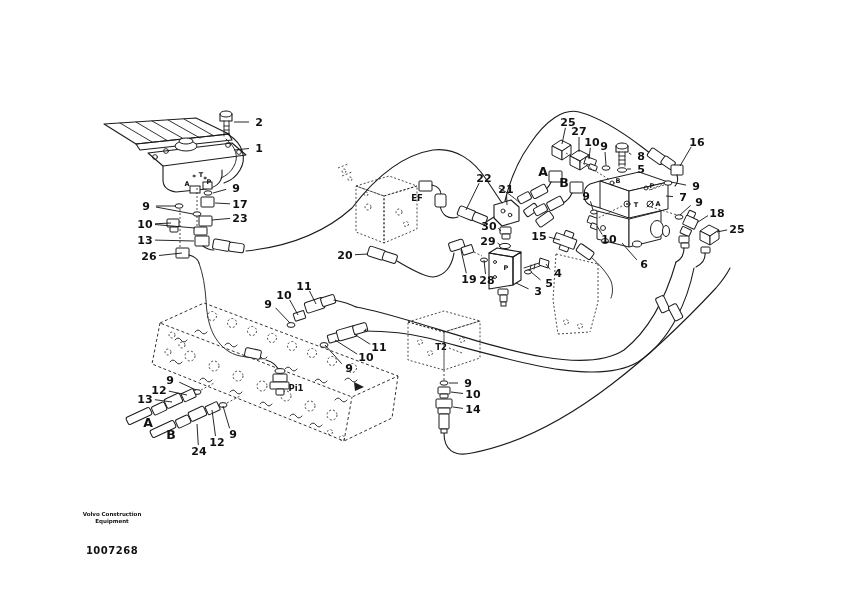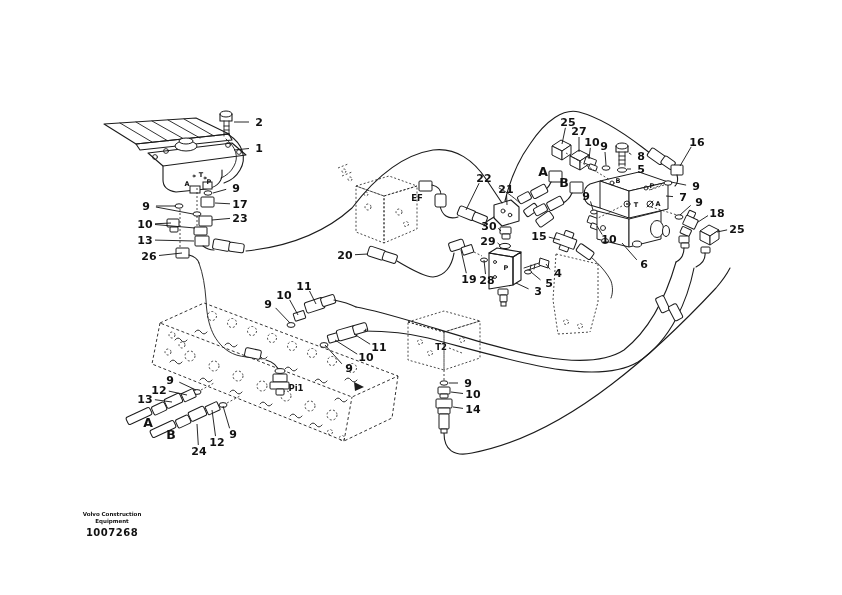--- a/index.html
+++ b/index.html
@@ -12,21 +12,21 @@
   .dsh2{fill:none;stroke:#1c1c1c;stroke-width:0.8;stroke-dasharray:2 2}
   .fit{fill:#ffffff;stroke:#1c1c1c;stroke-width:1}
   .blk{fill:#1c1c1c;stroke:none}
   .leader{stroke:#111;stroke-width:0.9;fill:none}
   .callout{font:700 11px "DejaVu Sans",sans-serif;fill:#111;text-anchor:middle}
   .letter{font:700 12.5px "DejaVu Sans",sans-serif;fill:#111;text-anchor:middle}
   .tag{font:700 8.5px "DejaVu Sans",sans-serif;fill:#111;text-anchor:middle}
   .port{font:700 6.5px "DejaVu Sans",sans-serif;fill:#111;text-anchor:middle}
   #footer{position:absolute;left:64px;top:511px;width:96px;text-align:center;color:#111}
   #footer .small{font:700 5.5px "DejaVu Sans",sans-serif;line-height:7px}
-  #footer .num{font:700 10px "DejaVu Sans",sans-serif;margin-top:2px;letter-spacing:0.5px}
+  #footer .num{font:700 10px "DejaVu Sans",sans-serif;margin-top:20px;letter-spacing:0.5px}
 </style>
 </head>
 <body>
 
 <div id="page">
 
 <svg id="art" width="842" height="595" viewBox="0 0 842 595">
   <defs>
     <path id="sq" d="M0,0 q3,-4 6,0 q3,4 6,0" class="thin"></path>
   </defs>

